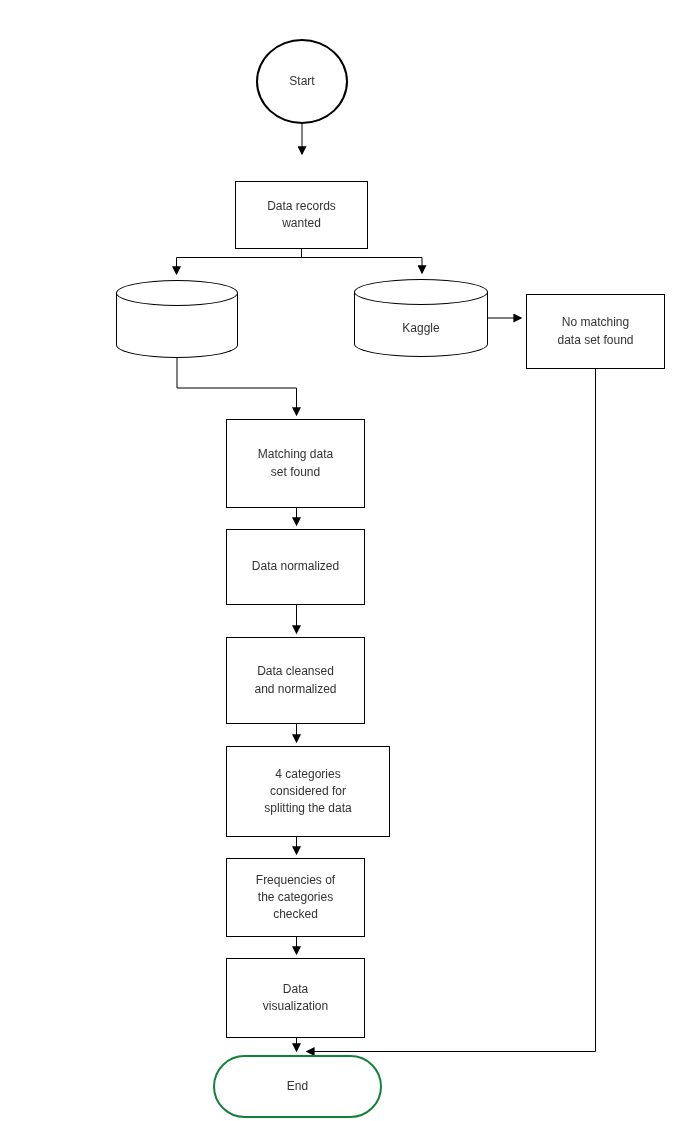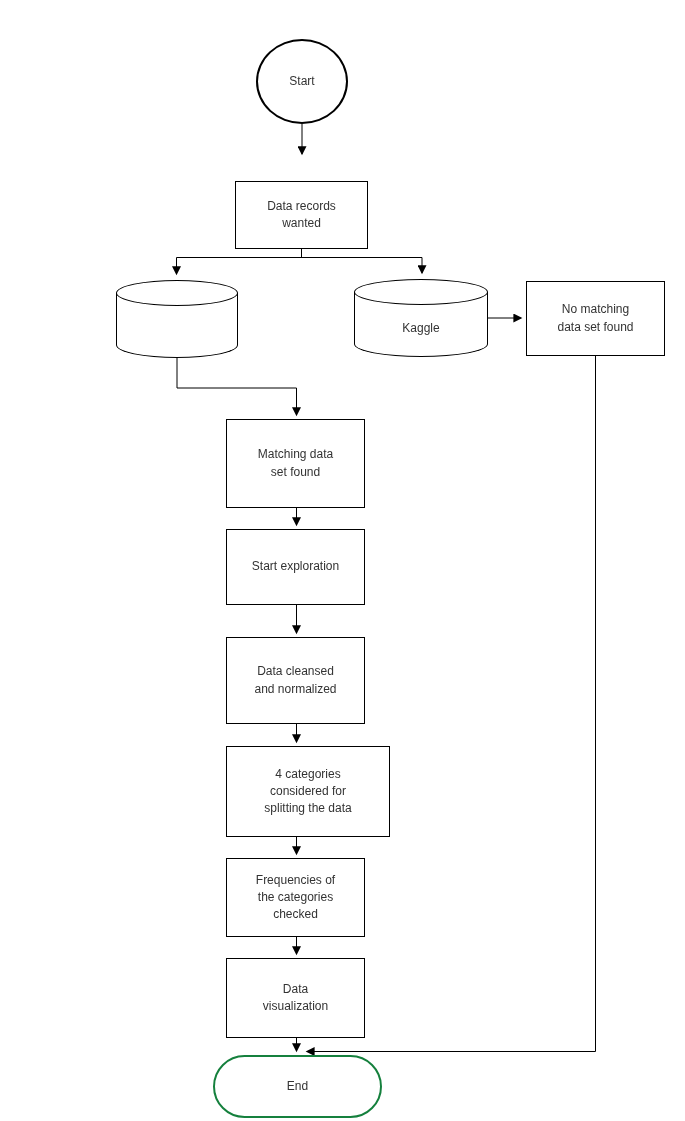--- a/index.html
+++ b/index.html
@@ -79,21 +79,21 @@
     top: 22px; bottom: 0;
     display: flex;
     align-items: center;
     justify-content: center;
   }
   
   #node-start         { left: 256px; top: 39px;  width: 92px;  height: 85px; }
   #node-data-records  { left: 235px; top: 157px; width: 133px; height: 68px; margin-top: 24px; }
   #node-physionet     { left: 116px; top: 280px; width: 122px; height: 78px; }
   #node-kaggle        { left: 354px; top: 279px; width: 134px; height: 78px; }
-  #node-no-match      { left: 526px; top: 281px; width: 139px; height: 75px; }
+  #node-no-match      { left: 526px; top: 294px; width: 139px; height: 75px; }
   #node-match-found   { left: 226px; top: 419px; width: 139px; height: 89px; }
   #node-exploration   { left: 226px; top: 529px; width: 139px; height: 76px; }
   #node-cleansed      { left: 226px; top: 637px; width: 139px; height: 87px; }
   #node-categories    { left: 226px; top: 746px; width: 164px; height: 91px; }
   #node-frequencies   { left: 226px; top: 858px; width: 139px; height: 79px; }
   #node-visualization { left: 226px; top: 958px; width: 139px; height: 80px; }
   #node-end           { left: 213px; top: 1055px; width: 169px; height: 63px; }
 </style>
 </head>
 <body>
@@ -145,21 +145,21 @@
     <span>No matching
 data set found</span>
   </div>
 
   <div id="node-match-found" class="node process">
     <span>Matching data
 set found</span>
   </div>
 
   <div id="node-exploration" class="node process">
-    <span>Start exploration</span>
+    <span>Data normalized</span>
   </div>
 
   <div id="node-cleansed" class="node process">
     <span>Data cleansed
 and normalized</span>
   </div>
 
   <div id="node-categories" class="node process">
     <span>4 categories
 considered for

